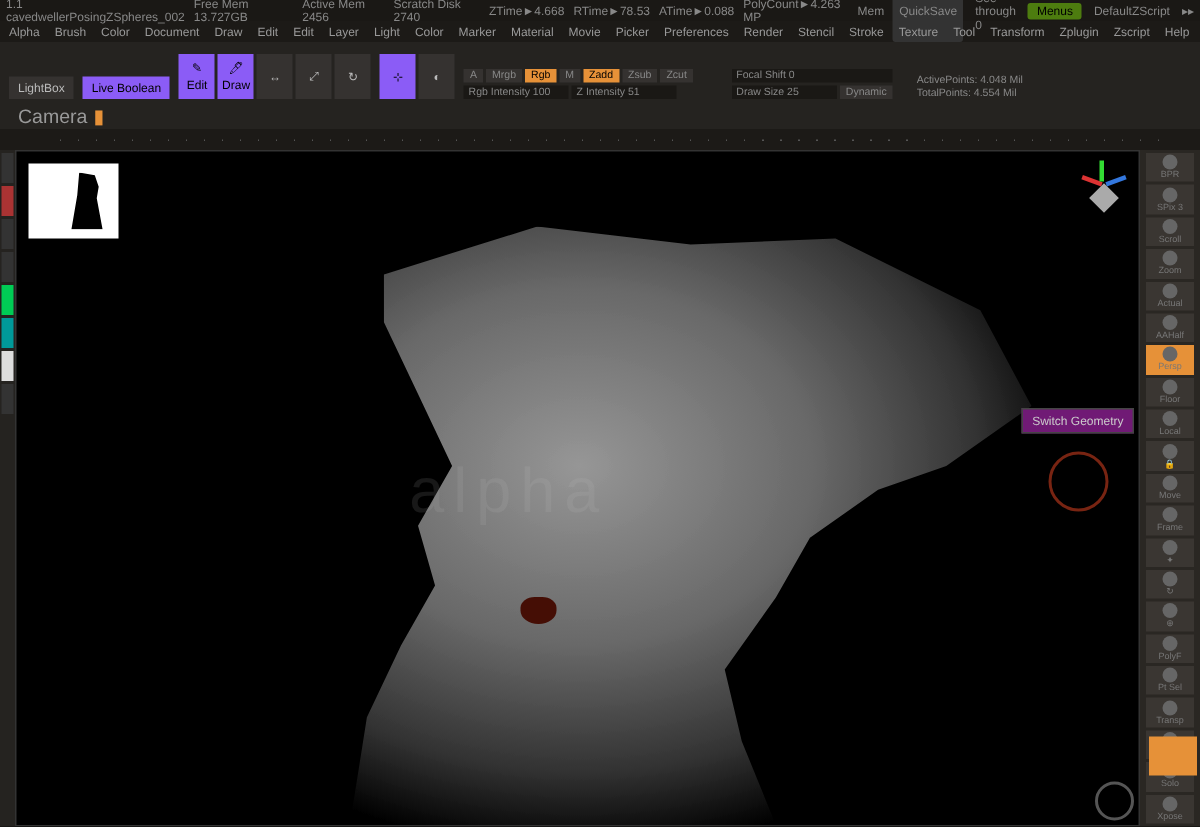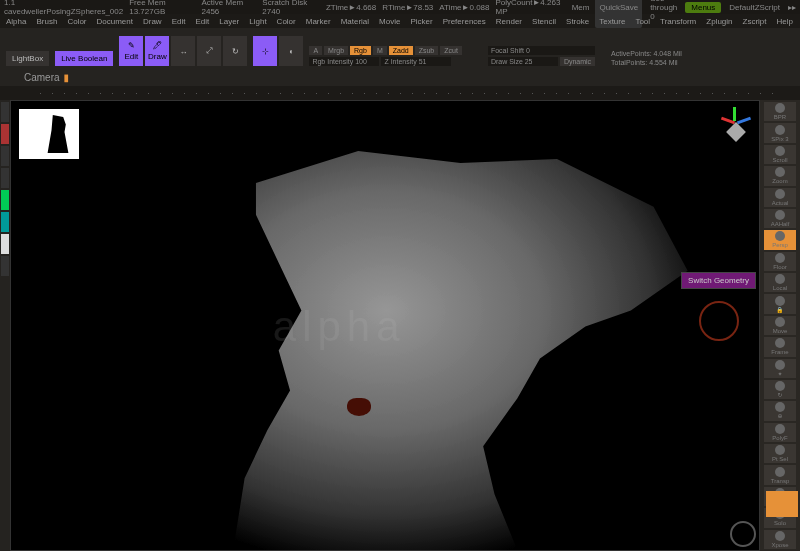--- a/index.html
+++ b/index.html
@@ -13,21 +13,21 @@
 .toolbar { display:flex; align-items:flex-end; height:40px; background:#252320; padding:2px 6px; gap:6px; }
 .btn { background:#353230; color:#bbb; padding:3px 6px; font-size:8px; border:none; display:inline-flex; align-items:center; justify-content:center; }
 .btn.active { background:#8b5cf6; color:#000; }
 .btn.tall { width:24px; height:30px; flex-direction:column; gap:2px; }
 .toolgroup { display:flex; gap:2px; align-items:flex-start; }
 .slidergroup { display:flex; flex-direction:column; gap:2px; font-size:7px; color:#888; }
 .slider-row { display:flex; gap:2px; align-items:center; }
 .slider-box { background:#1a1815; padding:1px 3px; min-width:70px; font-size:7px; }
 .mini-btn { background:#353230; padding:1px 4px; font-size:7px; }
 .mini-btn.active { background:#e69138; color:#000; }
-.camerabar { height:18px; display:flex; align-items:center; padding:0 24px; gap:4px; background:#252320; font-size:10px; color:#999; }
+.camerabar { height:18px; display:flex; align-items:center; padding:0 12px; gap:4px; background:#252320; font-size:13px; color:#999; }
 .ruler { height:14px; background:#1c1a17; display:flex; align-items:center; padding:0 40px; position:relative; }
 .ruler::before { content:""; position:absolute; left:40px; right:20px; height:1px; background:repeating-linear-gradient(90deg,#555 0,#555 1px,transparent 1px,transparent 12px); }
 .main { position:relative; display:flex; height:451px; }
 .leftbar { width:10px; background:#252320; display:flex; flex-direction:column; gap:2px; padding:2px 1px; }
 .leftbar div { width:8px; height:20px; background:#333; }
 .leftbar .red{background:#a33;} .leftbar .grn{background:#0c5;} .leftbar .cyn{background:#099;} .leftbar .wht{background:#ddd;}
 .canvas { flex:1; background:#000; position:relative; border:1px solid #333; }
 .thumb { position:absolute; top:8px; left:8px; width:60px; height:50px; background:#fff; }
 .thumb::after { content:""; position:absolute; right:8px; top:6px; width:26px; height:38px; background:#000; clip-path:polygon(30% 0,70% 5%,80% 25%,75% 45%,90% 100%,10% 100%,25% 40%); }
 .gizmo { position:absolute; top:6px; right:6px; width:34px; height:34px; }

